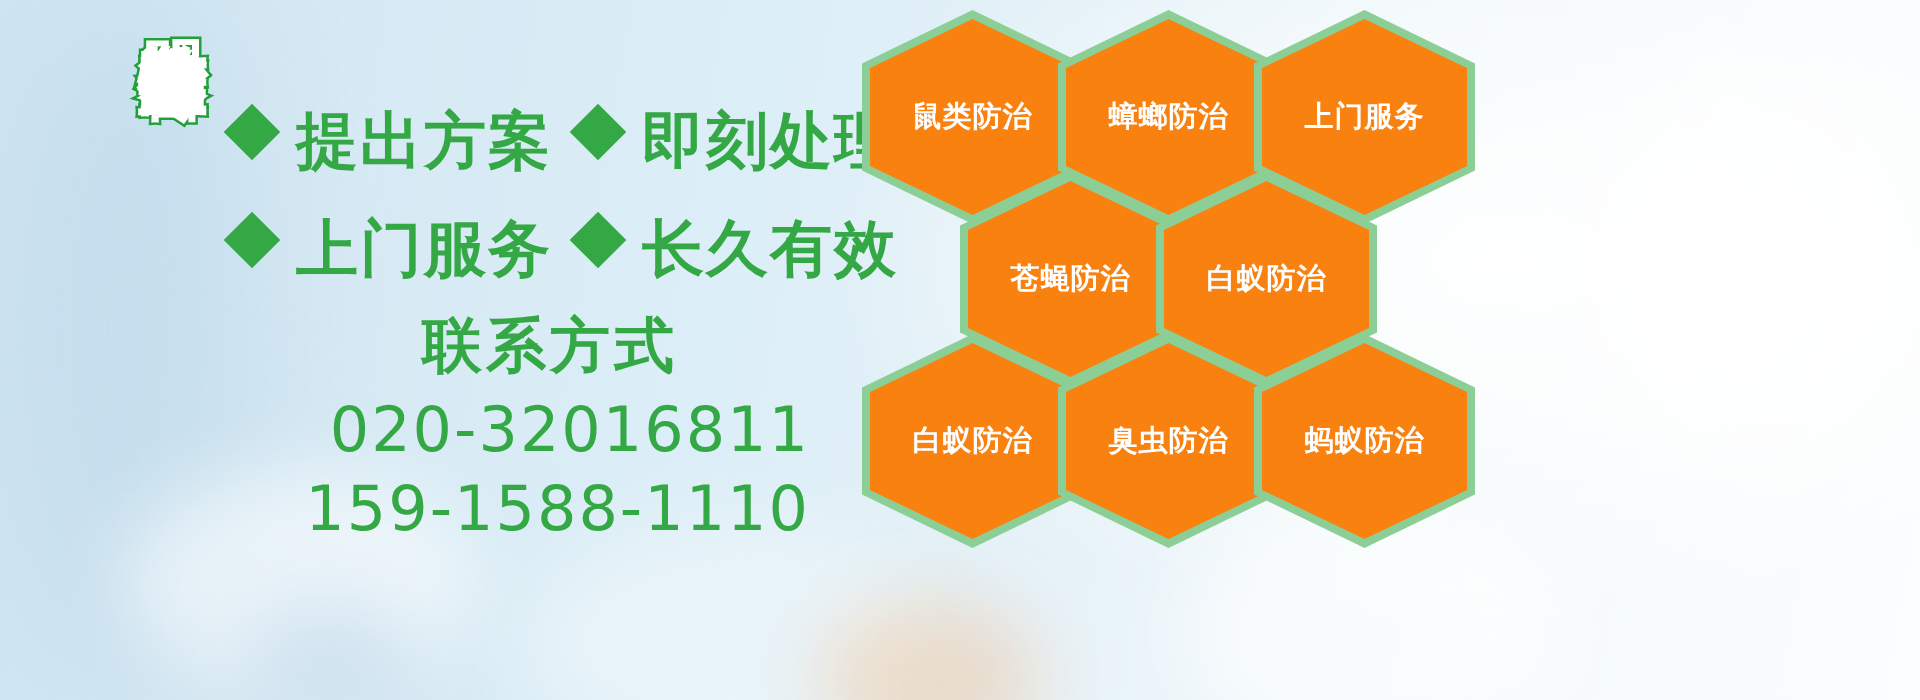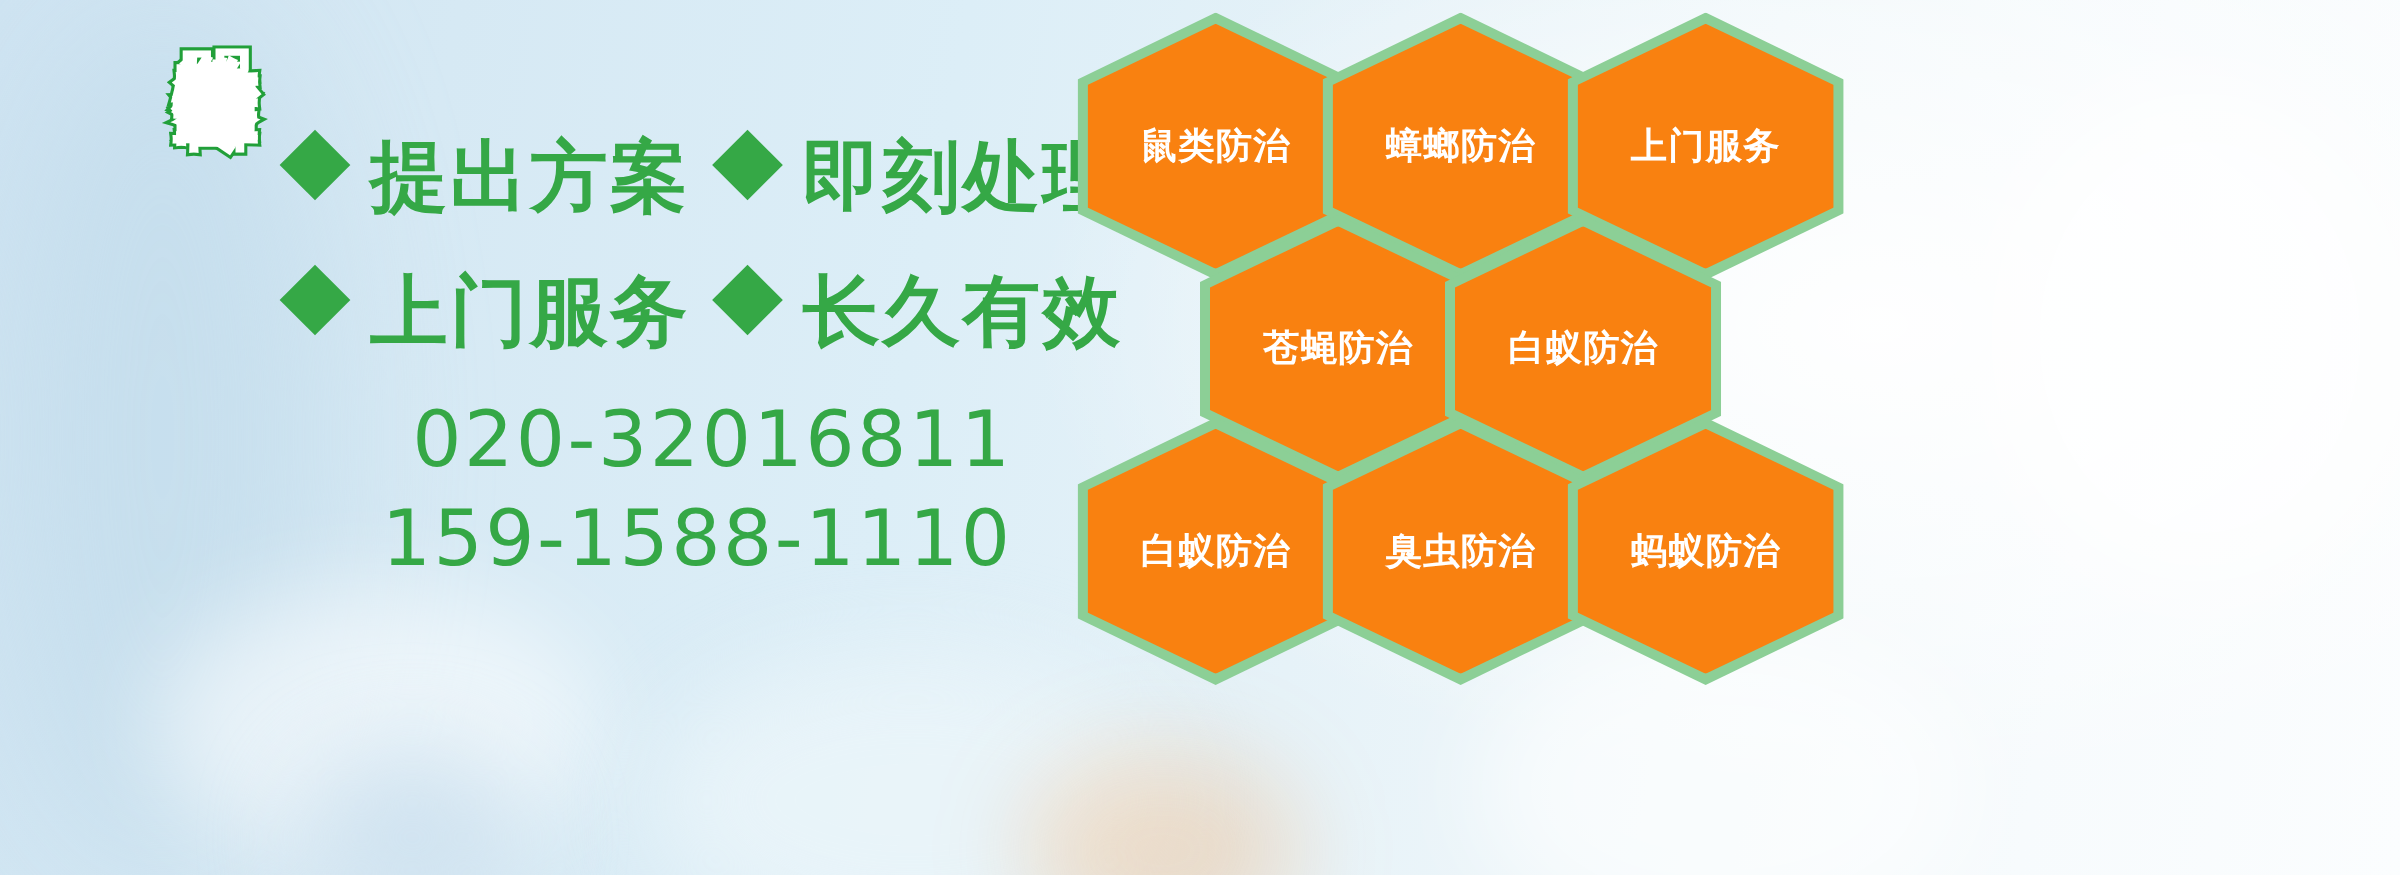--- a/index.html
+++ b/index.html
@@ -184,20 +184,21 @@
     </div>
     <div class="feature-row">
       <span class="diamond"></span>
       <span class="feature-text">上门服务</span>
       <span class="diamond"></span>
       <span class="feature-text last">长久有效</span>
     </div>
   </div>
 
   <div class="contact">
+    <div class="contact-title">联系方式</div>
     <div class="contact-phone">020-32016811</div>
     <div class="contact-phone">159-1588-1110</div>
   </div>
 
   <div class="honeycomb">
 
     <div class="hex r0 c0">
       <div class="hex-inner">
         <span class="hex-label">鼠类防治</span>
       </div>

